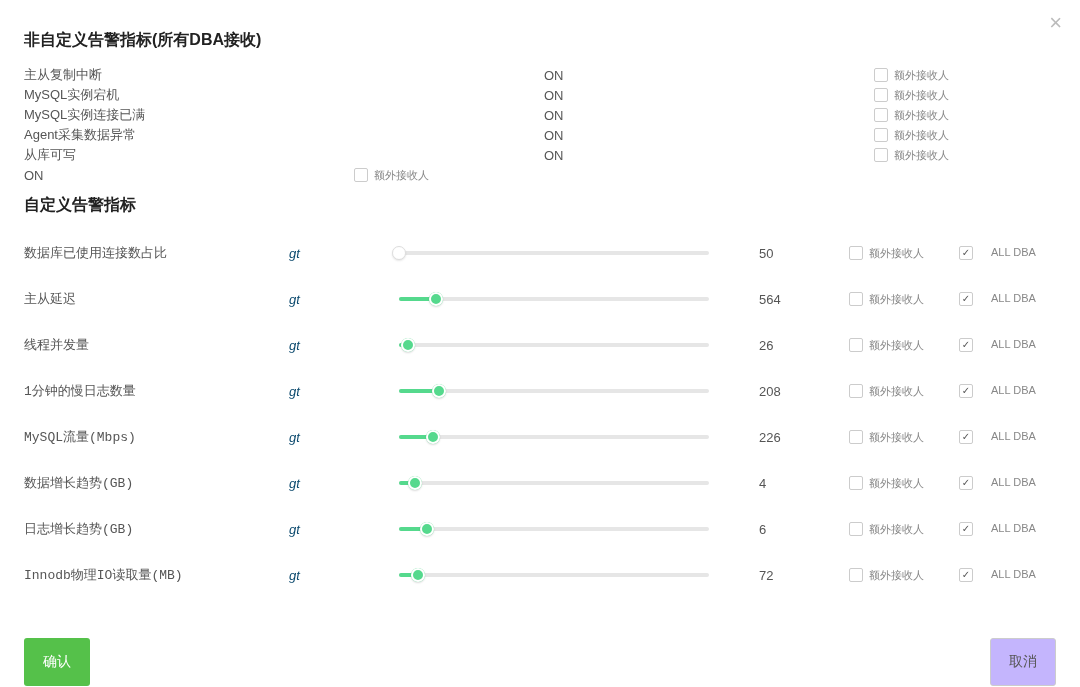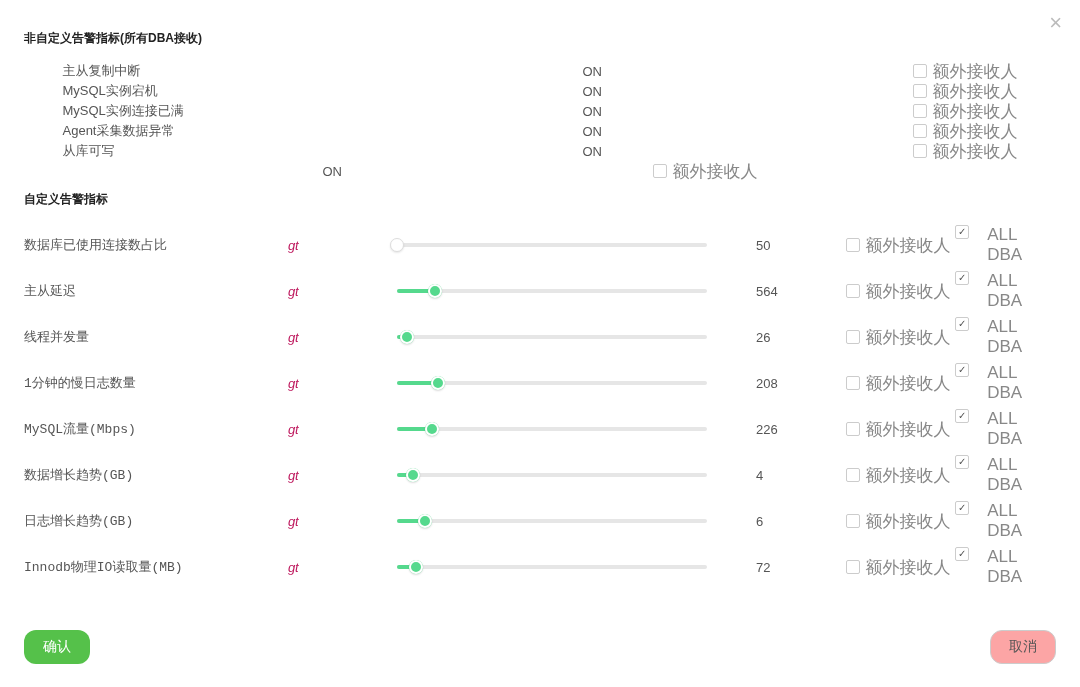--- a/index.html
+++ b/index.html
@@ -15,48 +15,47 @@
   .close {
     position: absolute;
     top: 12px;
     right: 18px;
     font-size: 22px;
     color: #bbb;
     cursor: pointer;
     line-height: 1;
   }
   h3 {
-    font-size: 12px;
+    font-size: 16px;
     font-weight: 600;
     margin: 10px 0 14px 0;
     color: #222;
   }
   
   .nc-row {
     display: flex;
     align-items: center;
     height: 20px;
     font-size: 13px;
     color: #555;
-    justify-content: center;
   }
   .nc-name  { width: 520px; }
   .nc-state { width: 330px; }
   .nc-extra { display: flex; align-items: center; gap: 6px; }
   
   .c-section { }
   .c-row {
     display: flex;
     align-items: center;
     height: 46px;
     font-size: 13px;
     color: #555;
   }
   .c-name  { width: 265px; font-family: Liberation Mono, monospace; }
-  .c-op    { width: 110px; font-style: italic; color: #be185d; }
+  .c-op    { width: 110px; font-style: italic; color: #0c4a6e; }
   .c-slider{ width: 360px; padding-right: 30px; }
   .c-value { width: 90px; }
   .c-extra { width: 110px; display:flex; align-items:center; gap:6px;}
   .c-dba   { display:flex; align-items:flex-start; gap:18px;}
   
   .slider {
     position: relative;
     width: 310px;
     height: 4px;
     background: #e6e6e6;
@@ -89,37 +88,37 @@
     align-items: center;
     justify-content: center;
     font-size: 10px;
     line-height: 1;
     color: #555;
     background: #fff;
     flex-shrink: 0;
     cursor: pointer;
   }
   .cb.checked::after { content: "✓"; }
-  .lbl { color: #888; font-size: 17px; }
+  .lbl { color: #888; font-size: 11px; }
   
   .footer {
     margin-top: 40px;
     display: flex;
     justify-content: space-between;
     align-items: center;
   }
   .btn {
-    padding: 7px 18px;
-    border-radius: 12px;
+    padding: 14px 18px;
+    border-radius: 3px;
     font-size: 14px;
     cursor: pointer;
     border: 1px solid transparent;
   }
   .btn-primary { background: #55c14a; color: #fff; }
-  .btn-default { background: #fca5a5; color: #555; border-color: #ccc; }
+  .btn-default { background: #c4b5fd; color: #555; border-color: #ccc; }
 </style>
 </head>
 <body>
 
 <span class="close">×</span>
 
 <h3>非自定义告警指标(所有DBA接收)</h3>
 <div id="nc-list">
     <div class="nc-row">
       <div class="nc-name">主从复制中断</div>

